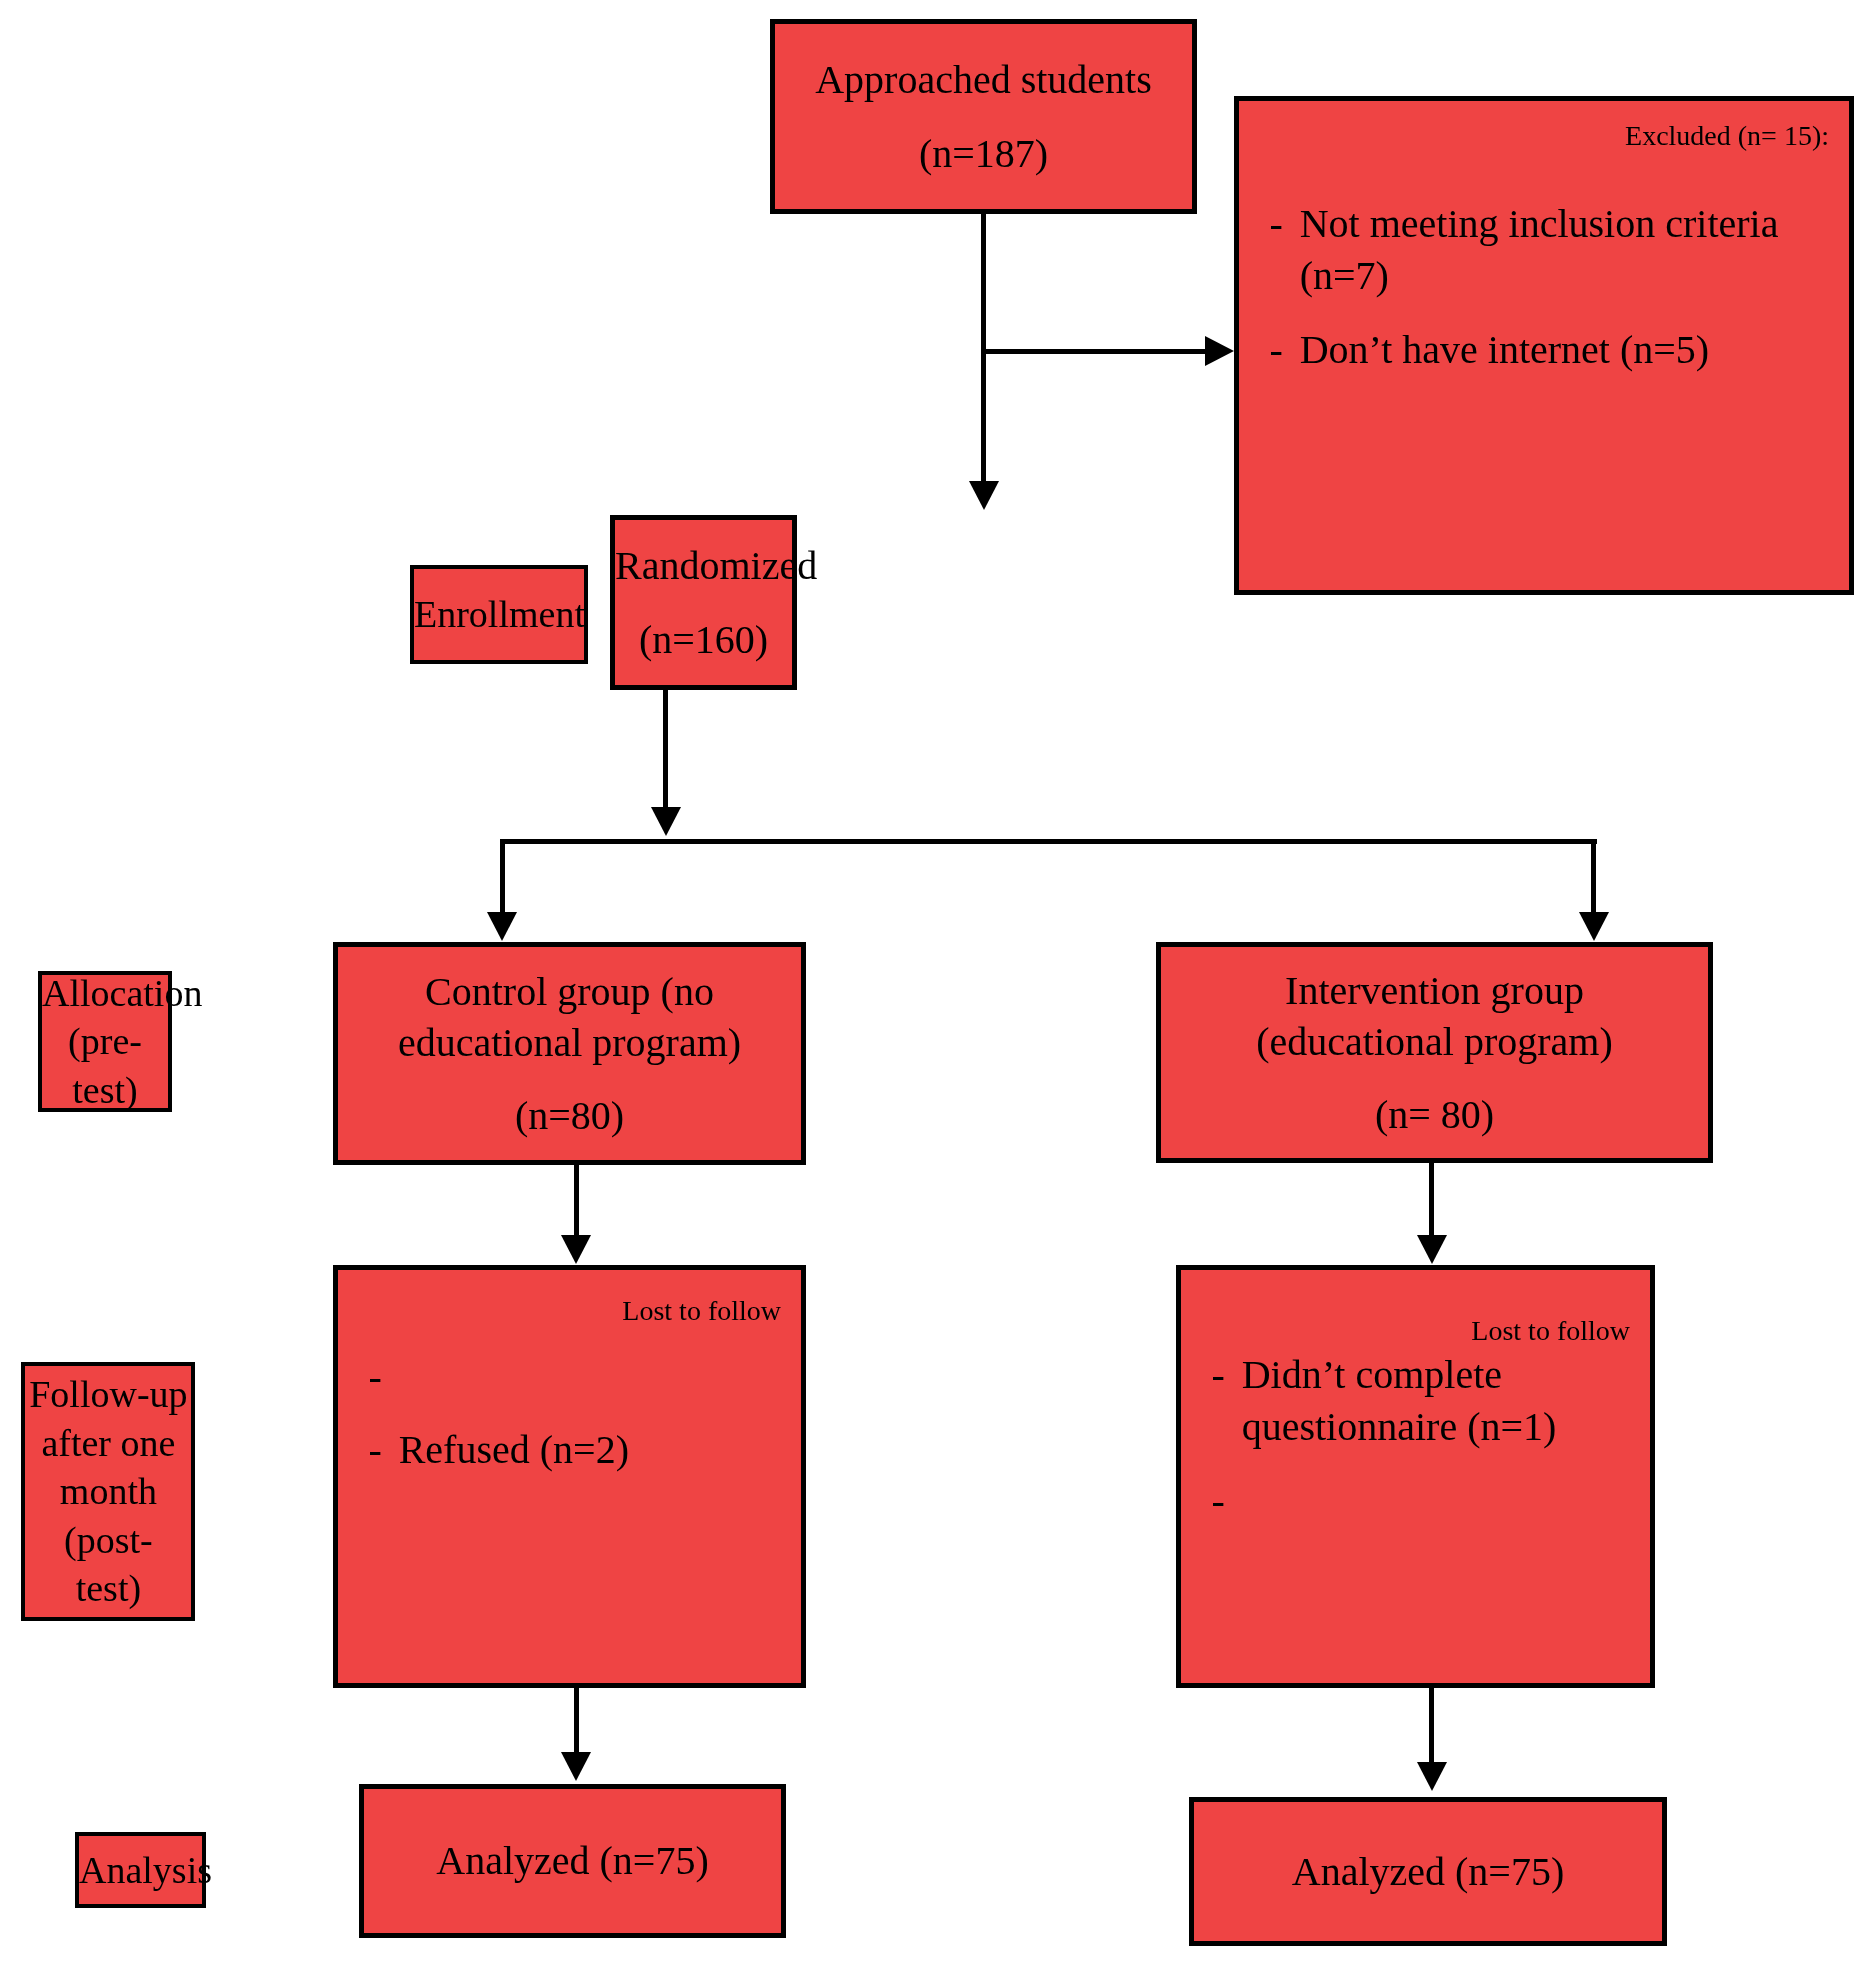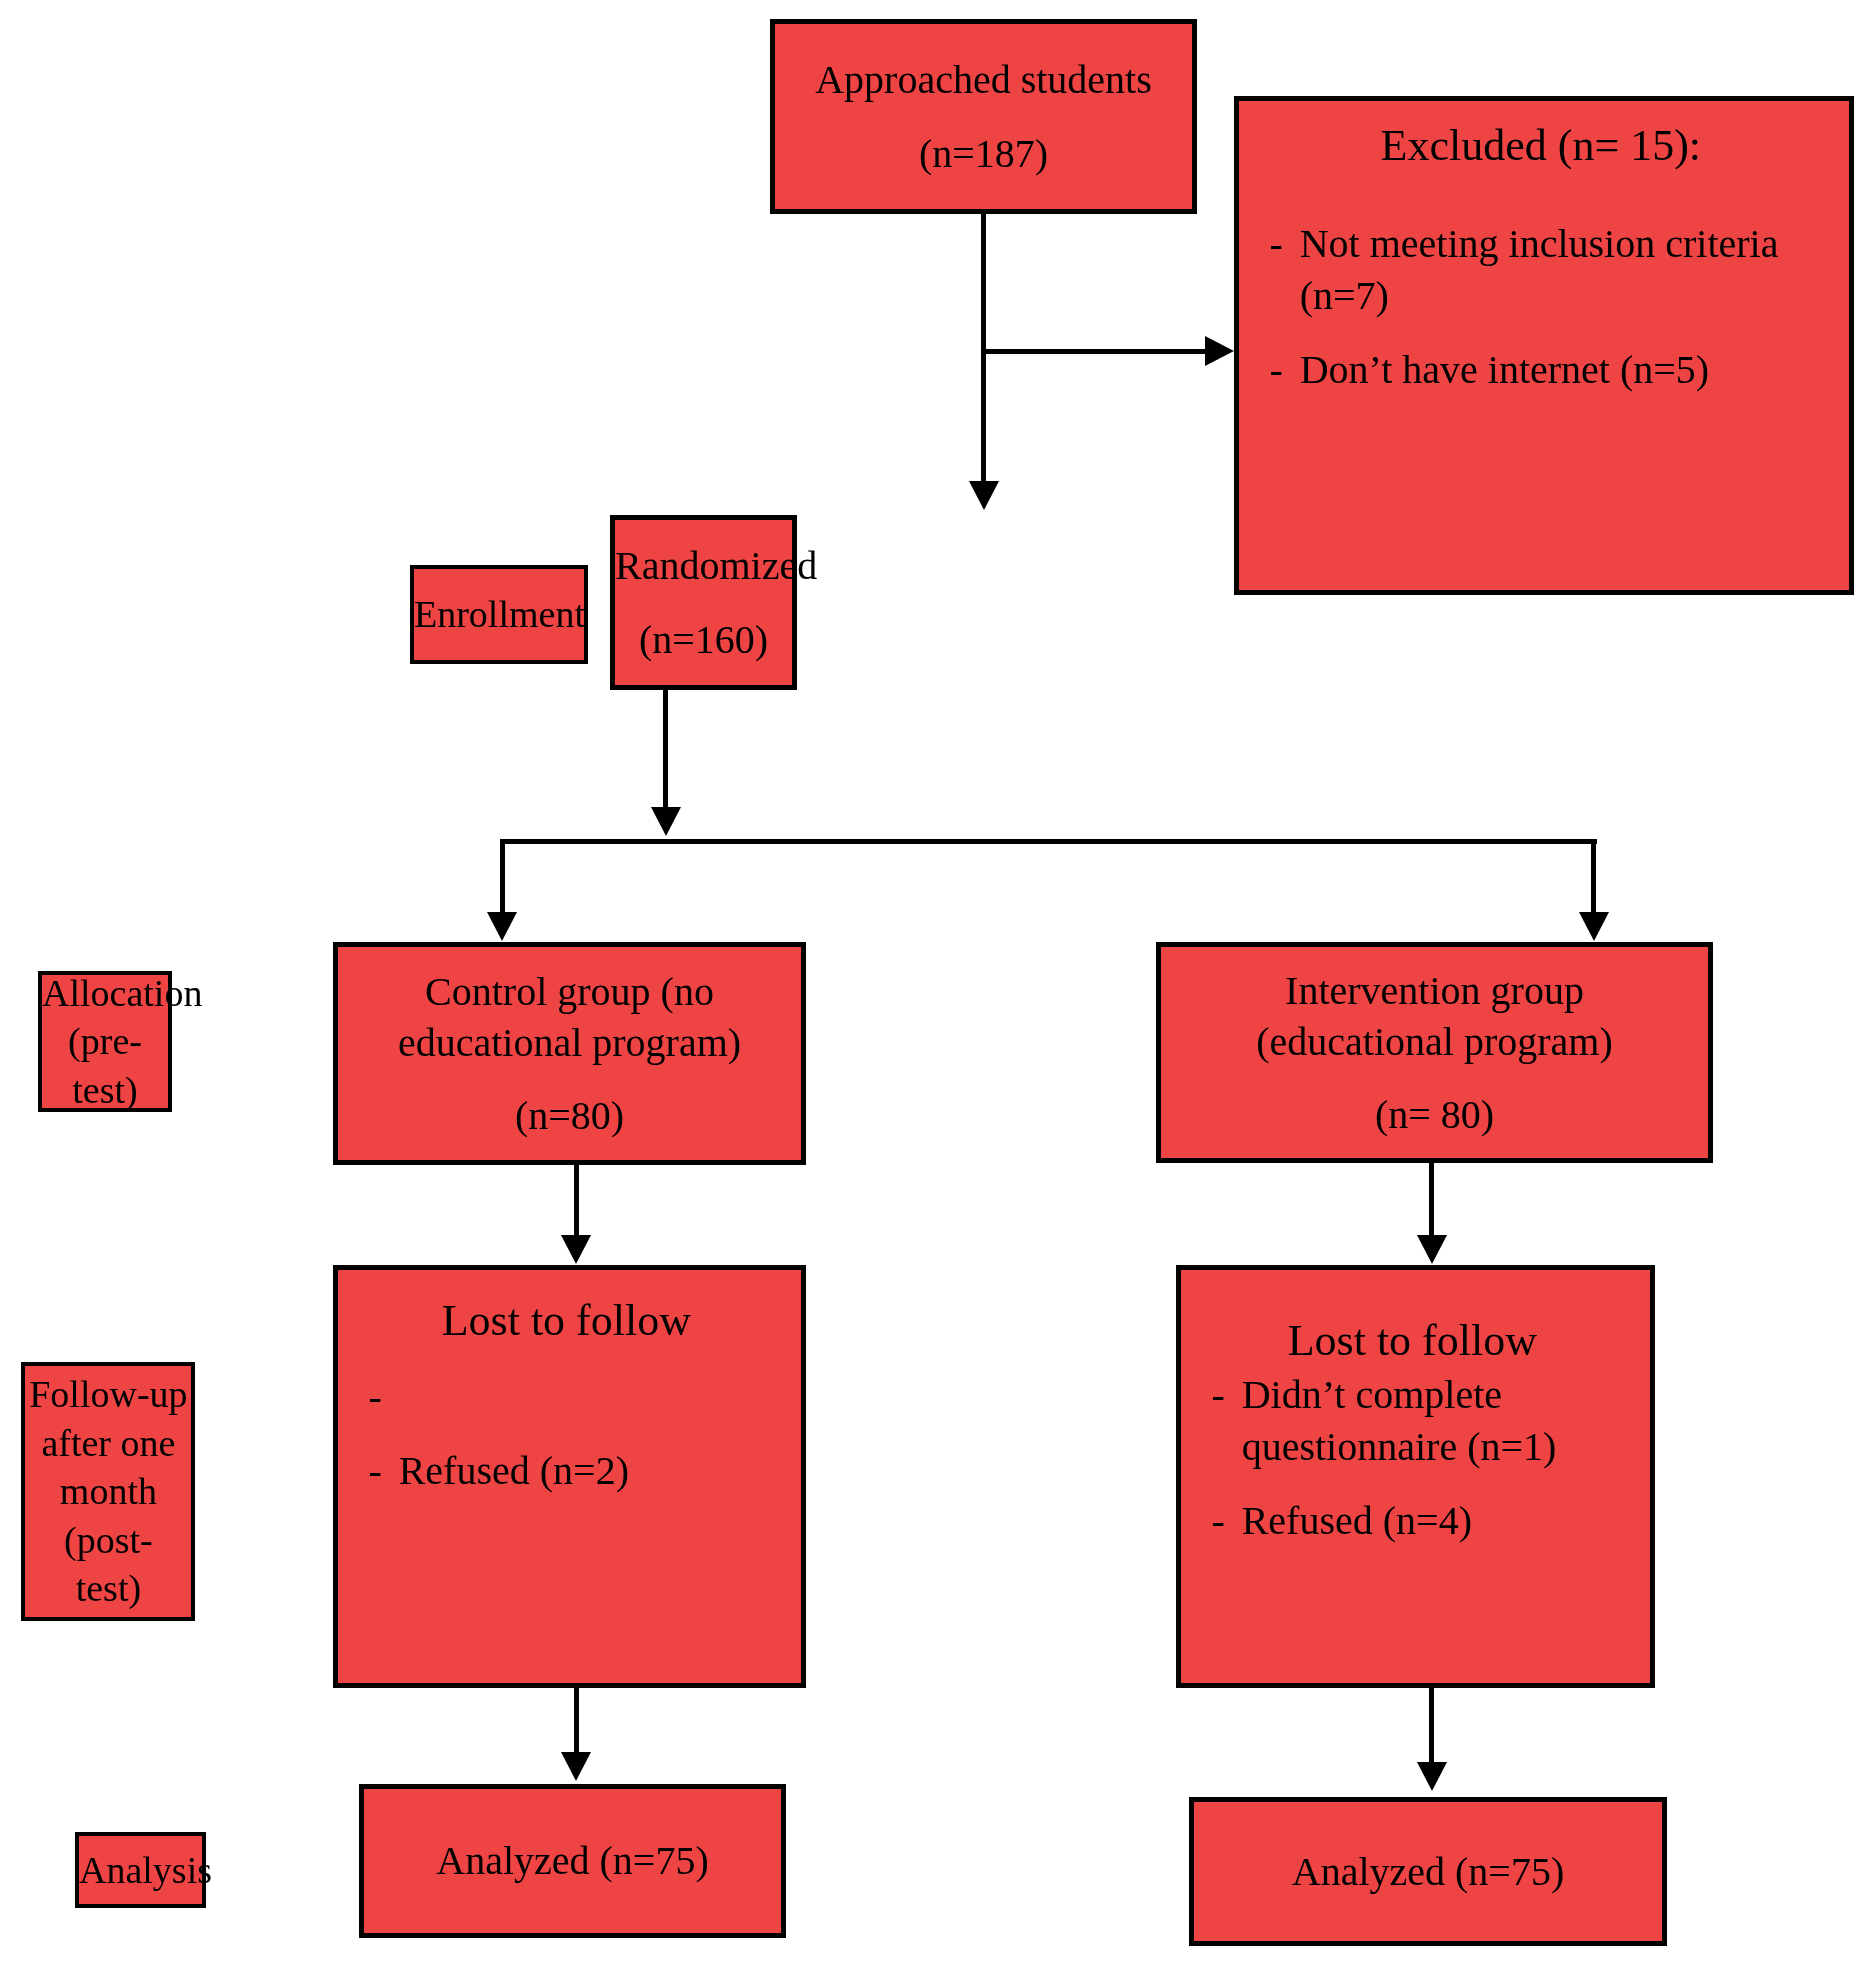--- a/index.html
+++ b/index.html
@@ -29,22 +29,22 @@
 
   
   .listbox{
     justify-content:flex-start;
     align-items:flex-start;
     text-align:left;
     padding:17px 20px 17px 13.7px;
   }
   .listbox .title{
     width:100%;
-    text-align:center;
-    font-size:44px;
+    text-align:right;
+    font-size:28px;
     display:block;
   }
   .bullet{
     display:flex;
     width:100%;
     align-items:flex-start;
     font-size:40px;
   }
   .bullet .dash{
     width:47px;
@@ -172,21 +172,20 @@
 
   <div class="box listbox" style="left:1176px;top:1265px;width:479px;height:423px;padding-top:43px;">
     <span class="title">Lost to follow</span>
     <div class="bullet">
       <span class="dash">-</span>
       <span class="btxt">Didn’t complete questionnaire (n=1)</span>
     </div>
     <span class="gap"></span>
     <div class="bullet">
       <span class="dash">-</span>
-      <span class="btxt">Refused (n=4)</span>
     </div>
   </div>
 
   <div class="vline" style="left:574px;top:1688px;height:67px;"></div>
   <div class="arrow-down" style="left:561px;top:1752px;"></div>
 
   <div class="vline" style="left:1429px;top:1688px;height:76px;"></div>
   <div class="arrow-down" style="left:1417px;top:1762px;"></div>
 
   <div class="box thin stage-label" style="left:63px;top:1832px;width:131px;height:76px;margin-left:12px;">

